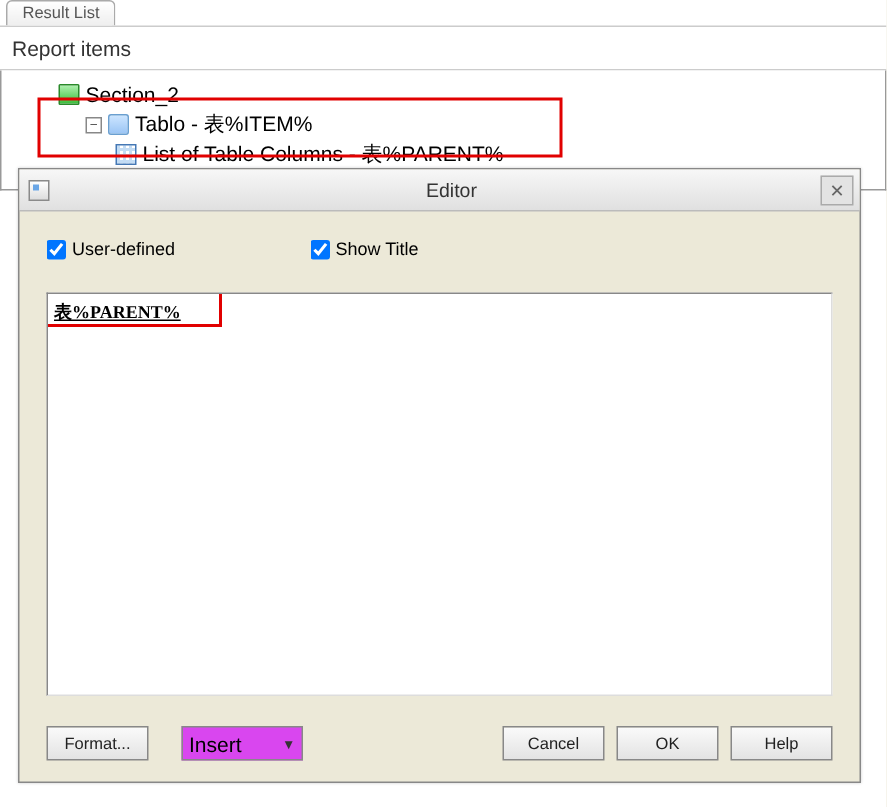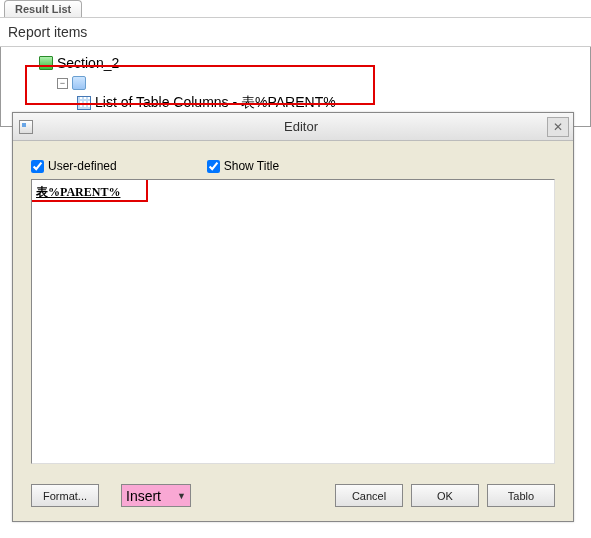--- a/index.html
+++ b/index.html
@@ -19,21 +19,20 @@
     }
     .tab {
       border: 1px solid #aaa;
       border-bottom: none;
       padding: 2px 10px;
       background: linear-gradient(#fff, #eee);
       font-size: 11px;
       color: #555;
       border-radius: 4px 4px 0 0;
       margin-right: 2px;
-      font-weight: bold;
     }
     .panel-title {
       padding: 6px 8px;
       font-size: 14px;
       color: #333;
       border-bottom: 1px solid #ccc;
       background: #fff;
     }
     .tree-area {
       padding: 6px 4px 4px 4px;
@@ -164,21 +163,21 @@
     }
     .editor-body {
       flex: 1;
       padding: 18px 18px 10px 18px;
       display: flex;
       flex-direction: column;
     }
     .check-row {
       display: flex;
       gap: 90px;
-      margin-bottom: 6px;
+      margin-bottom: 22px;
     }
     .check-item {
       display: flex;
       align-items: center;
       gap: 4px;
       font-size: 12px;
       color: #000;
     }
     .check-item input { width: 13px; height: 13px; }
     .text-area {
@@ -221,24 +220,24 @@
       border: 1px solid #888;
       font-size: 11px;
       color: #222;
       cursor: pointer;
       padding: 0 10px;
       display: inline-flex;
       align-items: center;
       justify-content: center;
     }
     .insert-field {
-      width: 70px;
+      width: 81px;
       height: 23px;
       border: 1px solid #888;
-      background: #f9a8d4;
+      background: #d946ef;
       display: inline-flex;
       align-items: center;
       padding: 0 4px;
       font-size: 14px;
       justify-content: space-between;
       text-align: center;
     }
     .insert-field .caret {
       font-size: 9px;
       color: #333;
@@ -255,20 +254,21 @@
 <div class="panel-title">Report items</div>
 
 <div class="tree-area" style="position:relative; height:80px;padding-left:36px;">
   <div class="tree-node level0">
     <span class="tree-icon icon-section"></span>
     <span>Section_2</span>
   </div>
   <div class="tree-node level1">
     <span class="expander">−</span>
     <span class="tree-icon icon-tablo"></span>
+    <span>Tablo - 表%ITEM%</span>
   </div>
   <div class="tree-node level2 selected-row">
     <span class="tree-icon icon-listcols"></span>
     <span>List of Table Columns - 表%PARENT%</span>
   </div>
   <div class="red-box" style="left:24px; top:18px; width:350px; height:40px;"></div>
 </div>
 
 <div class="editor-window">
   <div class="editor-titlebar" style="position:relative;">
@@ -304,16 +304,16 @@
     <div class="left-group">
       <button class="btn">Format...</button>
       <div class="insert-field">
         <span>Insert</span>
         <span class="caret">▼</span>
       </div>
     </div>
     <div class="right-group">
       <button class="btn">Cancel</button>
       <button class="btn">OK</button>
-      <button class="btn">Tablo</button>
+      <button class="btn">Help</button>
     </div>
   </div>
 </div>
 
 </body></html>

